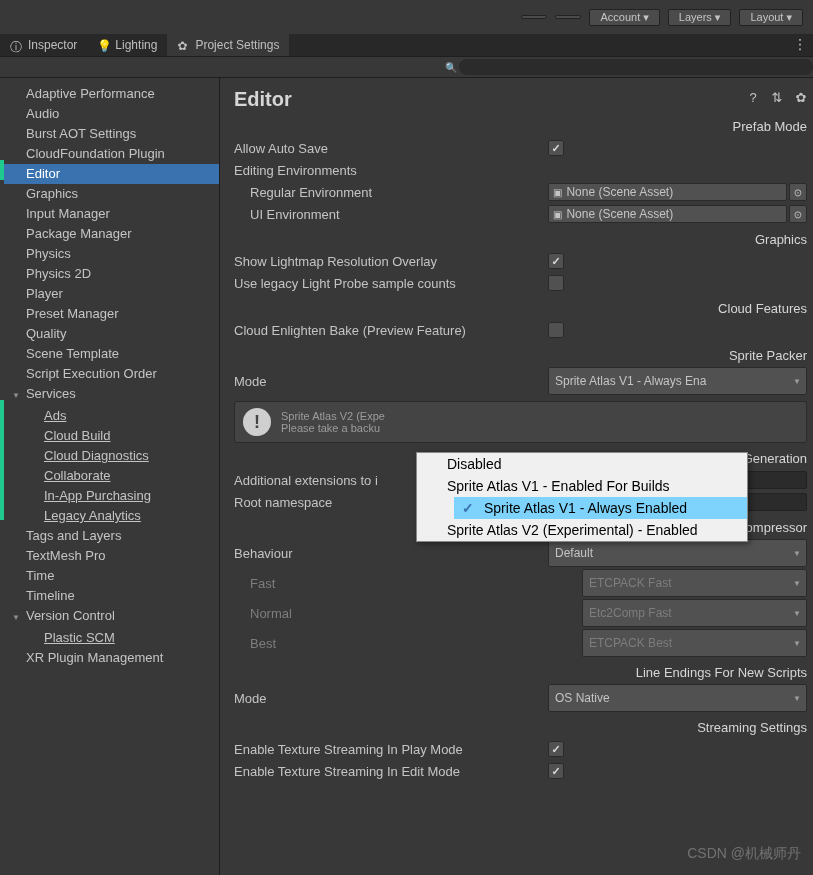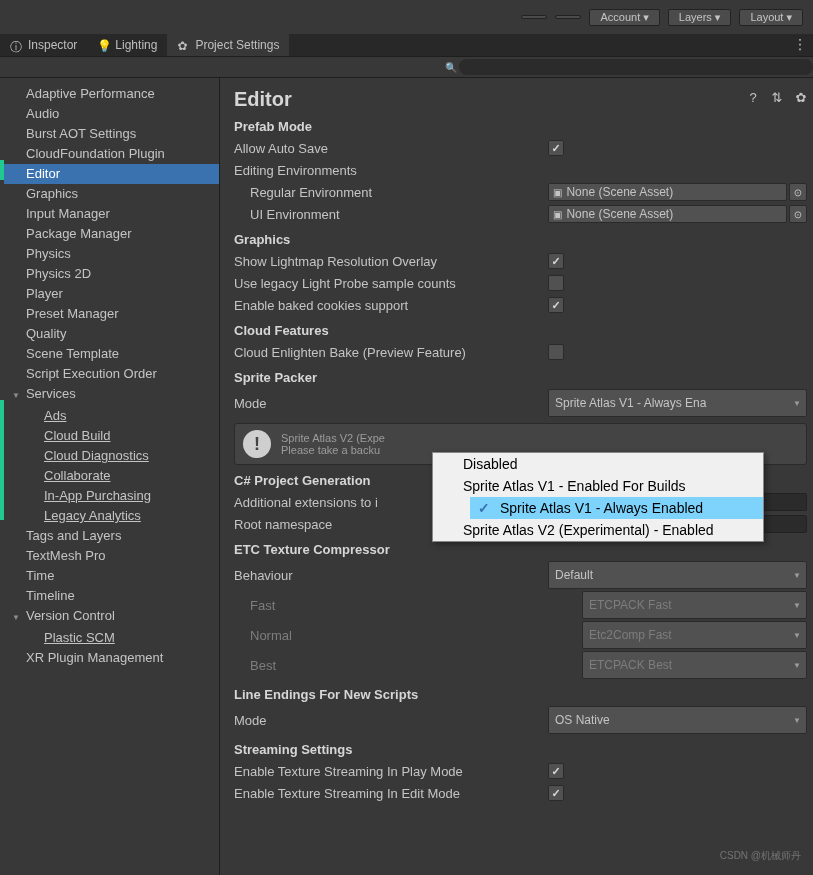--- a/index.html
+++ b/index.html
@@ -27,21 +27,21 @@
 .sb-item.lvl2 { padding-left: 44px; text-decoration: underline; }
 .sb-item.exp::before { content:"▼"; font-size: 8px; position: relative; left: -14px; margin-right: -8px; color: #8d8d8d; }
 .sb-accent { position: absolute; left: 0; width: 4px; background: #20c98d; }
 
 .content { flex: 1; padding: 10px 6px 10px 14px; overflow-y: auto; position: relative; }
 .content h1 { font-size: 20px; font-weight: 600; color: #d6d6d6; margin-bottom: 8px; }
 .header-icons { position: absolute; right: 4px; top: 12px; display: flex; gap: 8px; color: #c4c4c4; }
 .hi { width: 16px; height: 16px; cursor: pointer; font-size: 13px; text-align: center; }
 
 .section { margin-top: 8px; }
-.sec-title { font-weight: 700; color: #d6d6d6; font-size: 13px; margin: 6px 0 4px 0; }
+.sec-title { font-weight: 400; color: #d6d6d6; font-size: 13px; margin: 6px 0 4px 0; text-align: right; }
 .row { display: flex; align-items: center; min-height: 20px; margin: 2px 0; }
 .lbl { flex: 0 0 314px; font-size: 13px; color: #c4c4c4; }
 .lbl.ind1 { padding-left: 16px; }
 .ctl { flex: 1; display: flex; }
 
 .checkbox { width: 16px; height: 16px; background: #515151; border: 1px solid #2a2a2a; border-radius: 2px; display: flex; align-items: center; justify-content: center; cursor: pointer; }
 .checkbox.checked::after { content: "✓"; color: #d6d6d6; font-size: 11px; font-weight: bold; }
 
 .objfield { flex: 1; background: #515151; border: 1px solid #2a2a2a; border-radius: 2px; height: 18px; display: flex; align-items: center; padding: 0 4px; color: #c4c4c4; font-size: 12px; gap: 4px; }
 .objfield .cube { font-size: 10px; }
@@ -54,21 +54,21 @@
 .textinput { flex: 1; background: #2b2b2b; border: 1px solid #222; border-radius: 2px; height: 18px; color: #c4c4c4; padding: 0 4px; font-size: 12px; }
 
 .info-box { background: #444444; border: 1px solid #2a2a2a; border-radius: 3px; display: flex; align-items: center; gap: 10px; padding: 6px 8px; margin: 6px 0; color: #9c9c9c; font-size: 11px; }
 .info-ico { width: 28px; height: 28px; border-radius: 50%; background: #cfcfcf; color: #444; display: flex; align-items: center; justify-content: center; font-weight: bold; font-size: 18px; flex-shrink: 0; }
 
 .popup { position: absolute; background: #f0f0f0; border: 1px solid #888; box-shadow: 2px 2px 6px rgba(0,0,0,0.4); z-index: 100; }
 .popup-item { padding: 3px 22px 3px 30px; color: #000; font-size: 14px; cursor: pointer; position: relative; white-space: nowrap; }
 .popup-item.sel { background: #7dd3fc; margin-left: 37px; }
 .popup-item.sel::before { content: "✓"; position: absolute; left: 8px; color: #3a72b0; font-weight: bold; }
 
-.watermark { position: absolute; right: 12px; bottom: 12px; color: rgba(220,220,220,0.35); font-size: 10px; pointer-events: none; }
+.watermark { position: absolute; right: 12px; bottom: 12px; color: rgba(220,220,220,0.35); font-size: 14px; pointer-events: none; }
 </style>
 </head>
 <body>
 
 <div class="top-toolbar">
   <div class="tb-btn" style="width:26px"></div>
   <div class="tb-btn" style="width:26px"></div>
   <div class="tb-btn"><span>Account</span> ▾</div>
   <div class="tb-btn"><span>Layers</span> ▾</div>
   <div class="tb-btn"><span>Layout</span> ▾</div>
@@ -179,26 +179,20 @@
           <div class="ctl">
             <div class="checkbox checked"></div>
           </div>
         </div>
       <div class="row">
           <div class="lbl">Use legacy Light Probe sample counts</div>
           <div class="ctl">
             <div class="checkbox"></div>
           </div>
         </div>
-      <div class="row">
-          <div class="lbl">Enable baked cookies support</div>
-          <div class="ctl">
-            <div class="checkbox checked"></div>
-          </div>
-        </div>
     </div>
 
     <div class="section">
       <div class="sec-title">Cloud Features</div>
       <div class="row">
           <div class="lbl">Cloud Enlighten Bake (Preview Feature)</div>
           <div class="ctl">
             <div class="checkbox"></div>
           </div>
         </div>
@@ -287,20 +281,20 @@
           <div class="lbl">Enable Texture Streaming In Edit Mode</div>
           <div class="ctl">
             <div class="checkbox checked"></div>
           </div>
         </div>
     </div>
 
   </div>
 </div>
 
-<div class="popup" style="left:432px; top:452px; width:332px">
+<div class="popup" style="left:416px; top:452px; width:332px">
   <div class="popup-item">Disabled</div>
   <div class="popup-item">Sprite Atlas V1 - Enabled For Builds</div>
   <div class="popup-item sel">Sprite Atlas V1 - Always Enabled</div>
   <div class="popup-item">Sprite Atlas V2 (Experimental) - Enabled</div>
 </div>
 
 <div class="watermark">CSDN @机械师丹</div>
 
 </body></html>

